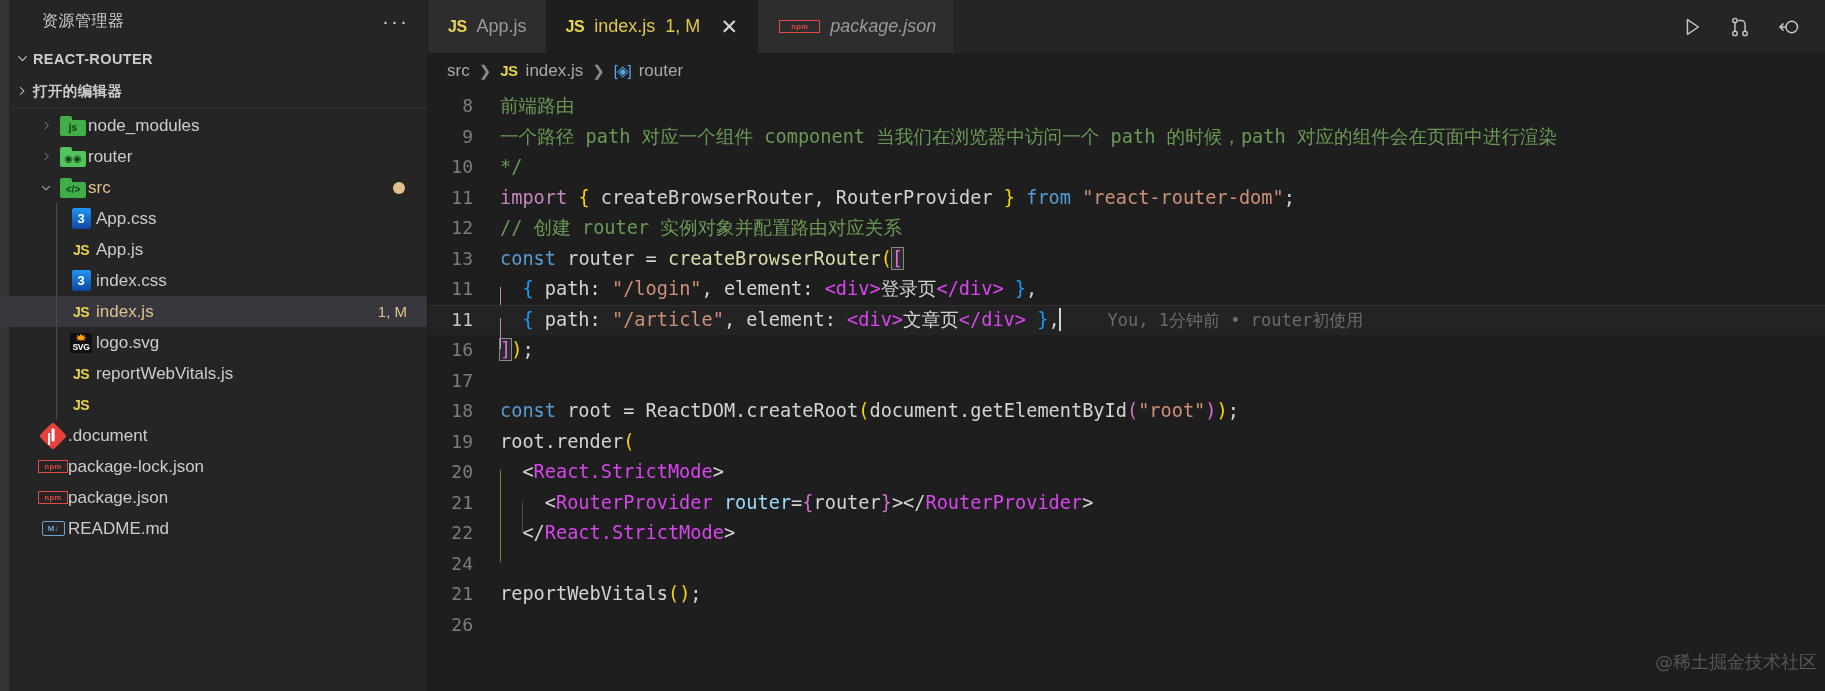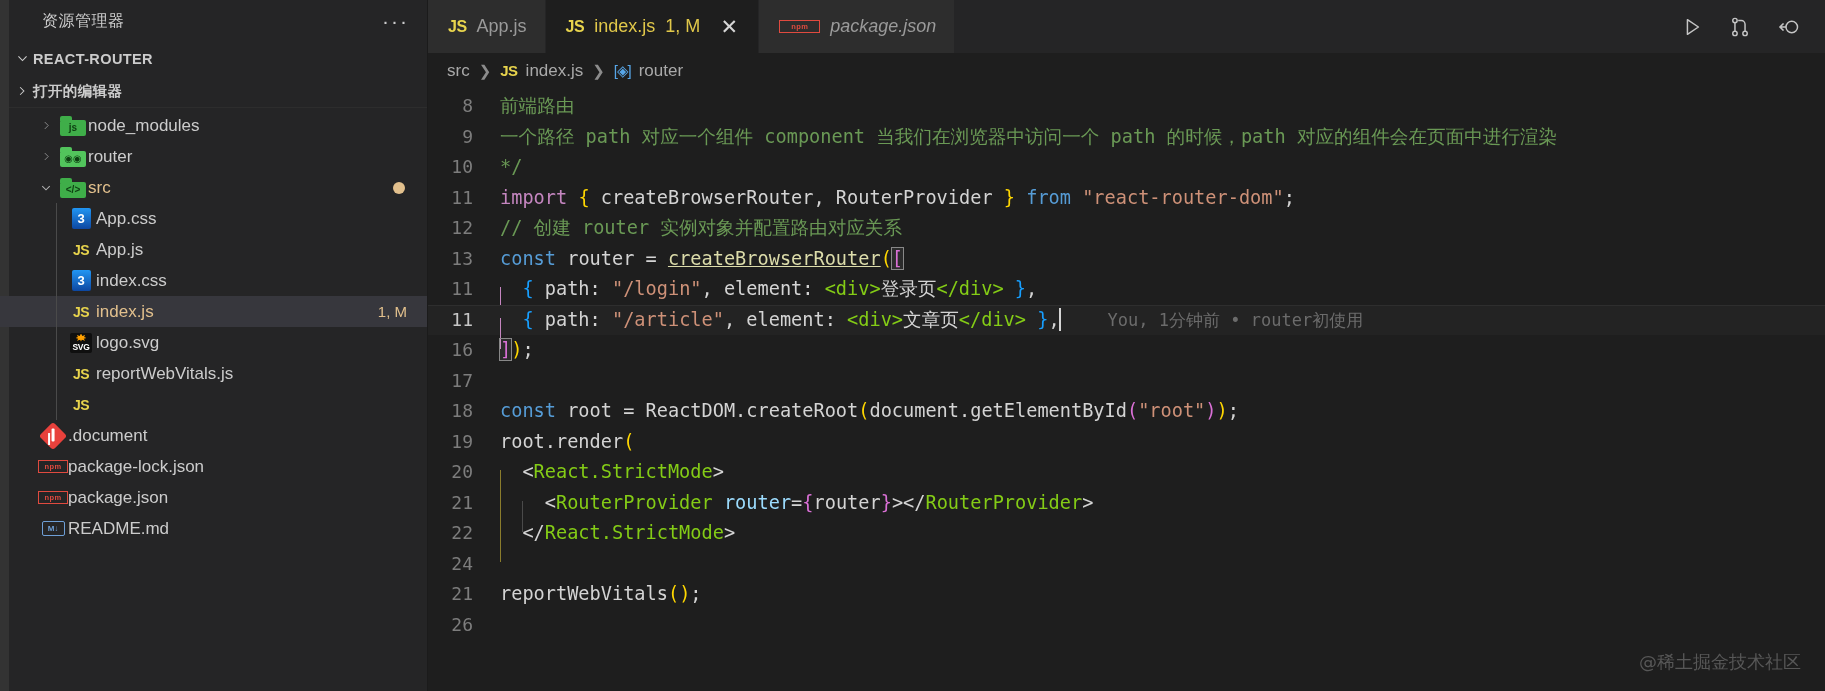--- a/index.html
+++ b/index.html
@@ -210,36 +210,36 @@
 
   
   .t-comment { color: #6A9955; }
   .t-key     { color: #569CD6; }
   .t-kw-ctrl { color: #C586C0; }
   .t-str     { color: #CE9178; }
   .t-plain   { color: #D4D4D4; }
   .t-brace-y { color: #FFD700; }
   .t-brace-p { color: #DA70D6; }
   .t-brace-b { color: #179FFF; }
-  .t-tag     { color: #84cc16; }
+  .t-tag     { color: #d946ef; }
   .t-attr    { color: #9CDCFE; }
-  .underline-fn { color:#DCDCAA; text-decoration: underline; text-decoration-color:#DCDCAA; }
+  .underline-fn { color:#DCDCAA; text-decoration-color:#DCDCAA; }
   .bracket-match {
     outline: 1px solid #888; background: rgba(255,255,255,.06);
   }
   .blame {
     color: #6b6b6b; font-style: normal; padding-left: 48px; font-size: 17px;
     font-family: "DejaVu Sans Mono","Liberation Mono", monospace;
   }
   .caret {
     display:inline-block; width:2px; height:23px; background:#d4d4d4;
     vertical-align:-5px; margin:0 -1px;
   }
   .watermark {
-    position: absolute; right: 24px; bottom: 14px;
+    position: absolute; right: 8px; bottom: 14px;
     color: #575757; font-size: 18px;
     font-family: "DejaVu Sans", sans-serif;
     pointer-events: none;
   }
 </style>
 </head>
 <body>
 
 <div id="app">
 

